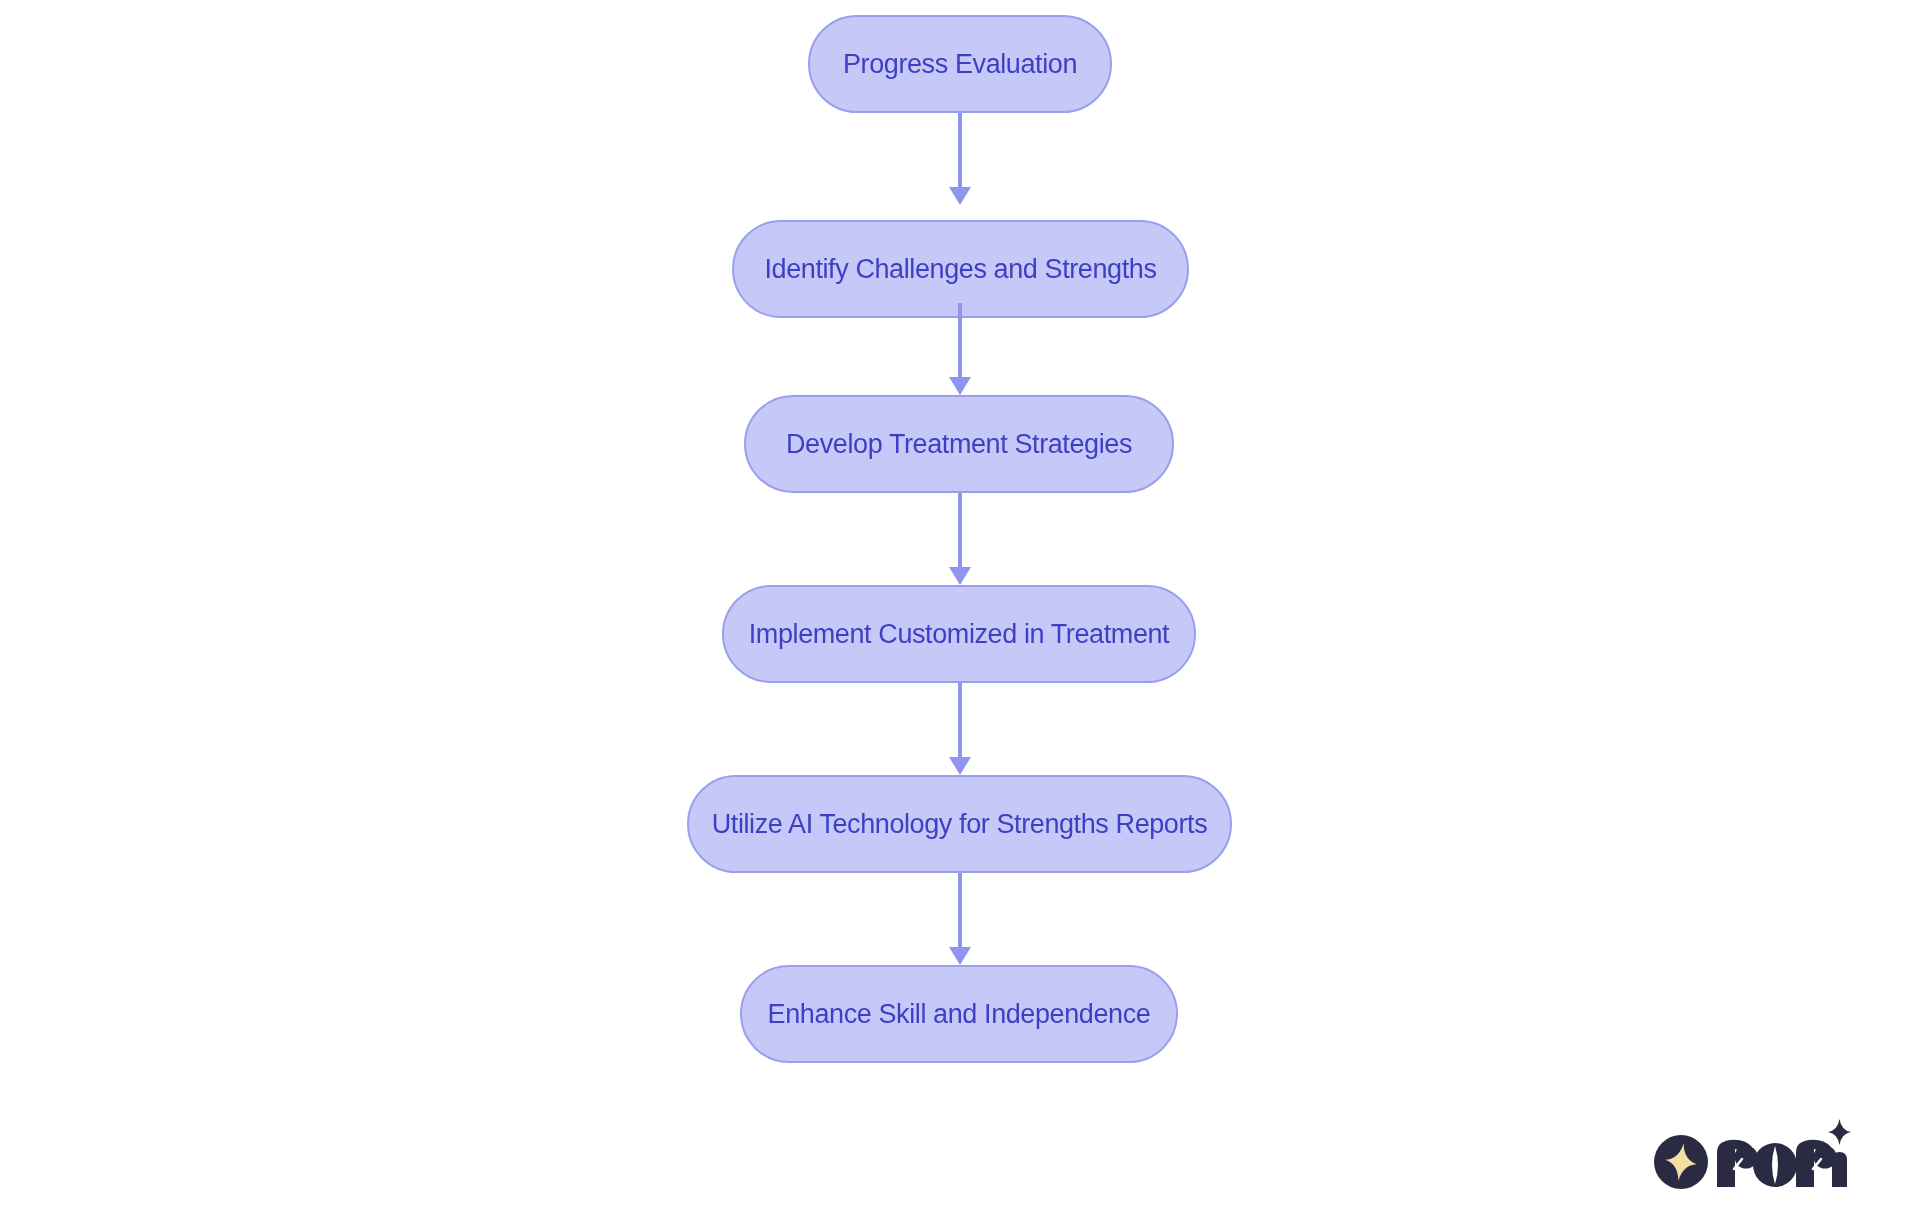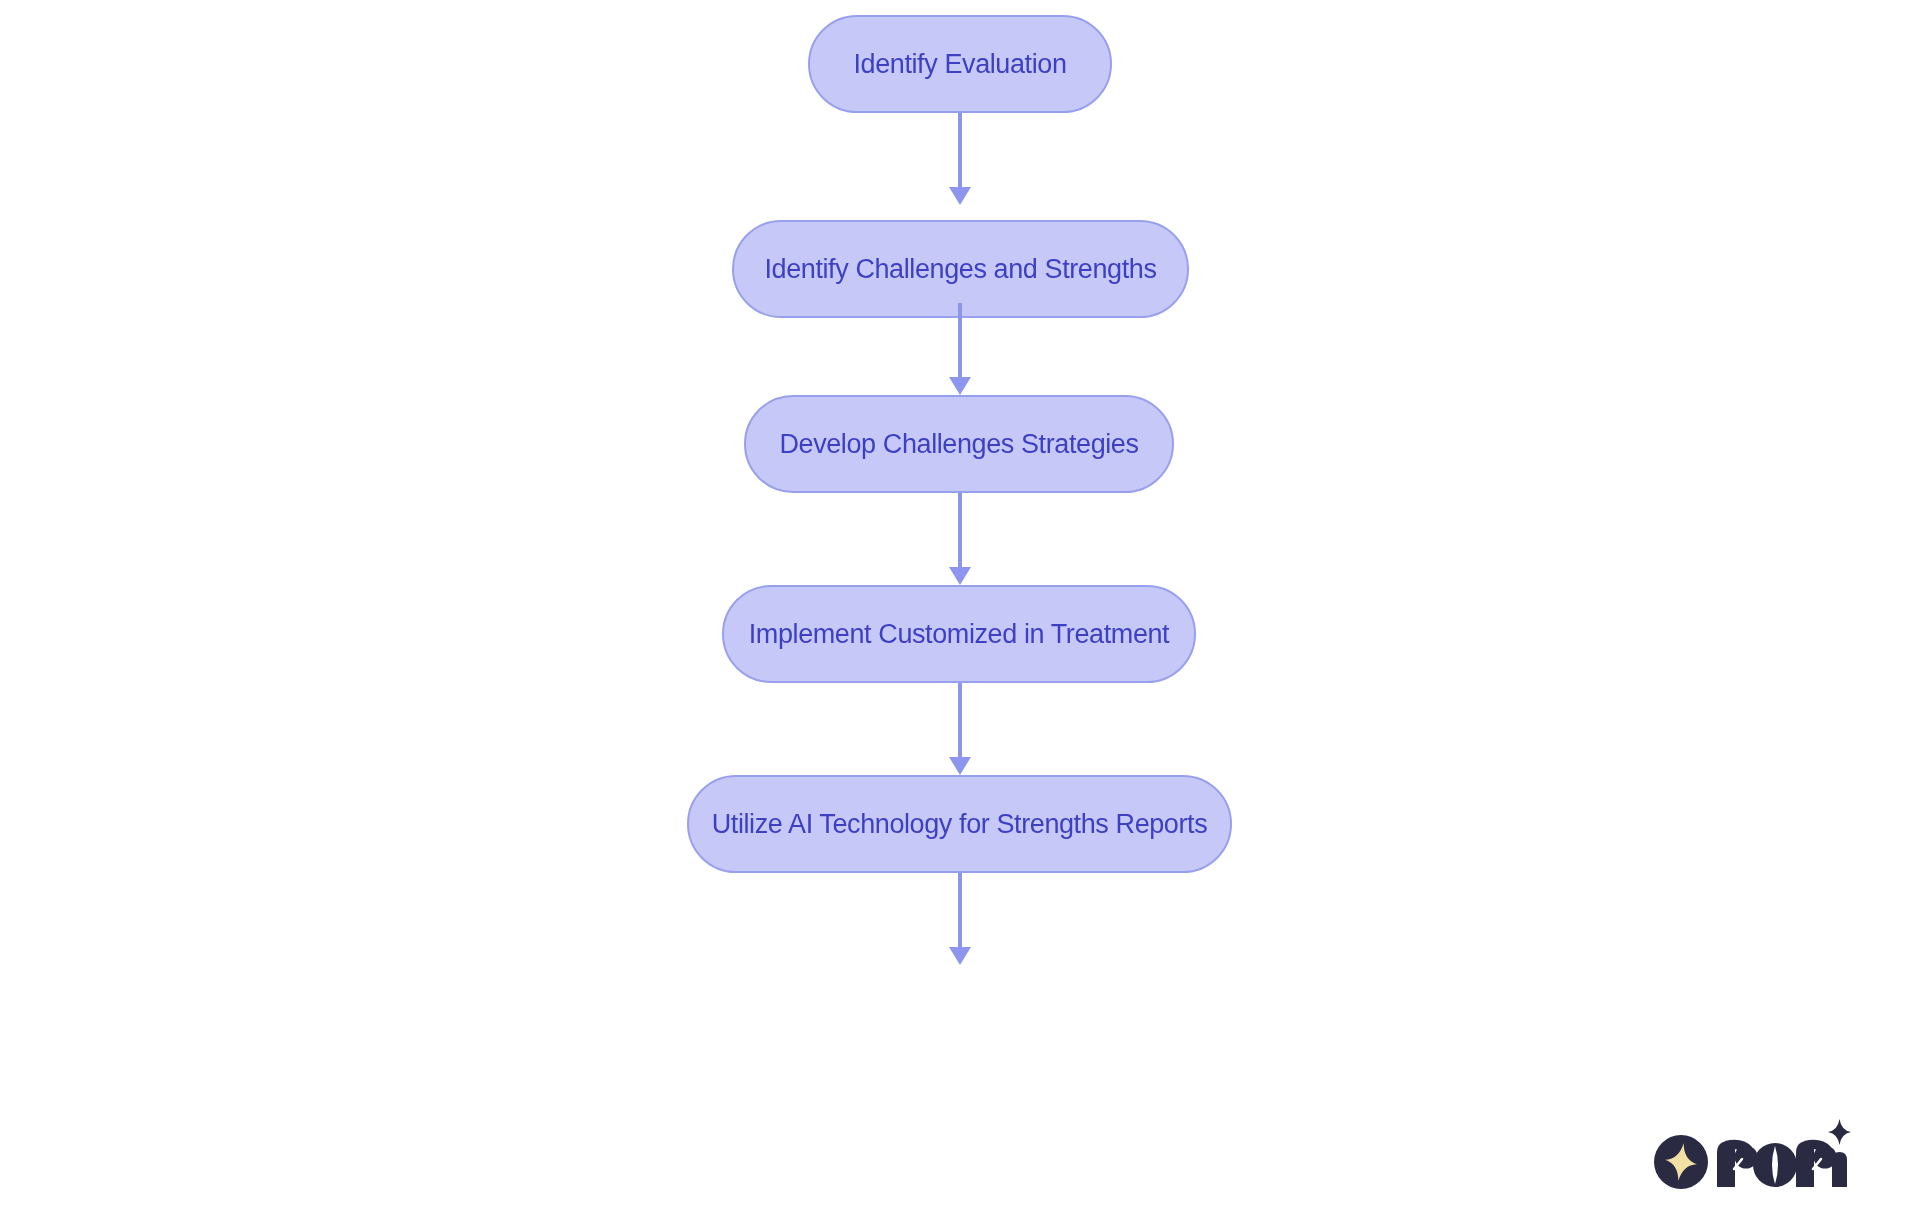--- a/index.html
+++ b/index.html
@@ -71,39 +71,39 @@
     position: absolute; width: 1px; height: 1px;
     overflow: hidden; clip: rect(0 0 0 0); white-space: nowrap;
   }
 </style>
 </head>
 <body>
 
 <div class="canvas">
 
   <div class="flow-node node-1">
-    <span>Identify Evaluation</span>
+    <span>Progress Evaluation</span>
   </div>
 
   <div class="flow-arrow arrow-1">
     <div class="arrow-line"></div>
     <div class="arrow-head"></div>
   </div>
 
   <div class="flow-node node-2">
     <span>Identify Challenges and Strengths</span>
   </div>
 
   <div class="flow-arrow arrow-2">
     <div class="arrow-line"></div>
     <div class="arrow-head"></div>
   </div>
 
   <div class="flow-node node-3">
-    <span>Develop Challenges Strategies</span>
+    <span>Develop Treatment Strategies</span>
   </div>
 
   <div class="flow-arrow arrow-3">
     <div class="arrow-line"></div>
     <div class="arrow-head"></div>
   </div>
 
   <div class="flow-node node-4">
     <span>Implement Customized in Treatment</span>
   </div>
@@ -115,20 +115,23 @@
 
   <div class="flow-node node-5">
     <span>Utilize AI Technology for Strengths Reports</span>
   </div>
 
   <div class="flow-arrow arrow-5">
     <div class="arrow-line"></div>
     <div class="arrow-head"></div>
   </div>
 
+  <div class="flow-node node-6">
+    <span>Enhance Skill and Independence</span>
+  </div>
 
   <div class="logo">
     <span class="sr-only">rori</span>
     <svg viewBox="0 0 200 80">
 
       <g>
         <circle class="logo-navy" cx="28" cy="50" r="27"></circle>
         <path class="logo-cream" transform="rotate(8 28 50)" d="M28 31 Q30.5 47.5 44 50 Q30.5 52.5 28 69 Q25.5 52.5 12 50 Q25.5 47.5 28 31 Z"></path>
       </g>
 

